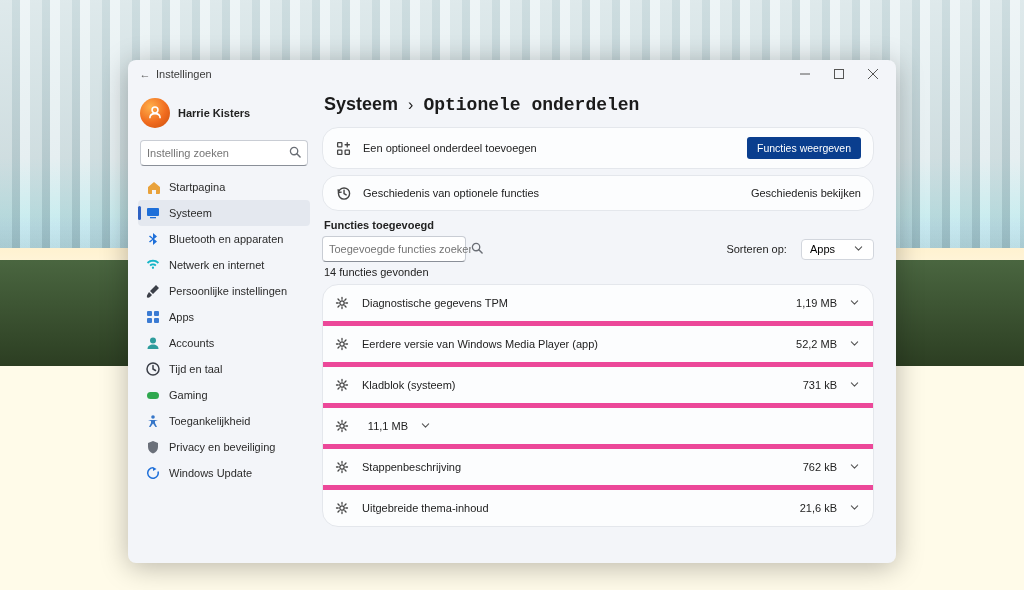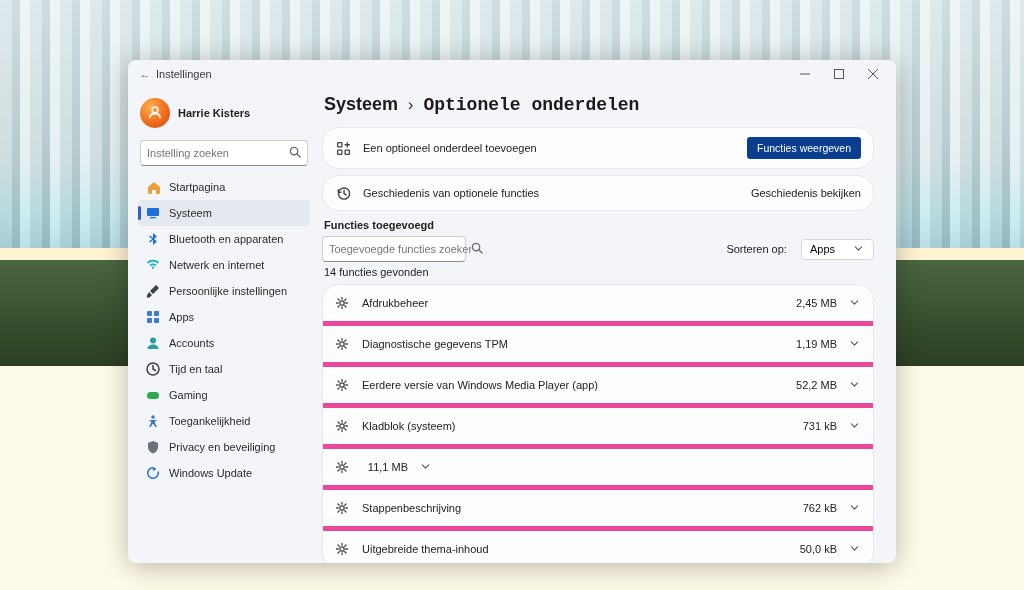--- a/index.html
+++ b/index.html
@@ -348,30 +348,20 @@
         </span>
       </div>
 
       <div class="count">14 functies gevonden</div>
 
       <div class="card" id="feat-list">
           <div class="feat-row">
             <span class="ricon"><svg width="14" height="14" viewBox="0 0 14 14">
                 <use href="#i-gear"></use>
               </svg></span>
-            <span class="feat-name">Afdrukbeheer</span>
-            <span class="feat-size">2,45 MB</span>
-            <span class="chev"><svg viewBox="0 0 14 14">
-                <use href="#i-chev"></use>
-              </svg></span>
-          </div>
-          <div class="feat-row">
-            <span class="ricon"><svg width="14" height="14" viewBox="0 0 14 14">
-                <use href="#i-gear"></use>
-              </svg></span>
             <span class="feat-name">Diagnostische gegevens TPM</span>
             <span class="feat-size">1,19 MB</span>
             <span class="chev"><svg viewBox="0 0 14 14">
                 <use href="#i-chev"></use>
               </svg></span>
           </div>
           <div class="feat-row">
             <span class="ricon"><svg width="14" height="14" viewBox="0 0 14 14">
                 <use href="#i-gear"></use>
               </svg></span>
@@ -408,21 +398,21 @@
             <span class="feat-size">762 kB</span>
             <span class="chev"><svg viewBox="0 0 14 14">
                 <use href="#i-chev"></use>
               </svg></span>
           </div>
           <div class="feat-row">
             <span class="ricon"><svg width="14" height="14" viewBox="0 0 14 14">
                 <use href="#i-gear"></use>
               </svg></span>
             <span class="feat-name">Uitgebreide thema-inhoud</span>
-            <span class="feat-size">50,0 kB</span>
+            <span class="feat-size">21,6 kB</span>
             <span class="chev"><svg viewBox="0 0 14 14">
                 <use href="#i-chev"></use>
               </svg></span>
           </div>
         </div>
     </main>
   </div>
 </div>
 
 </body></html>

